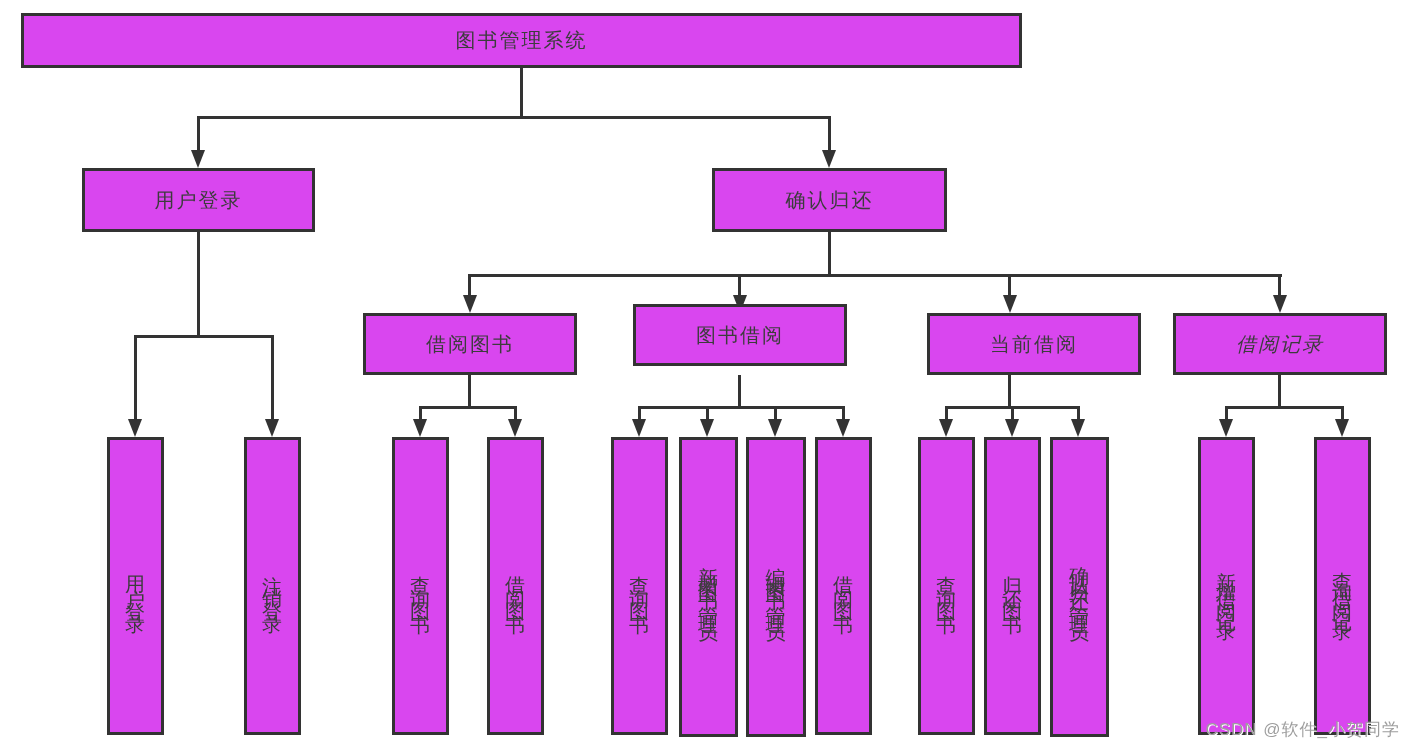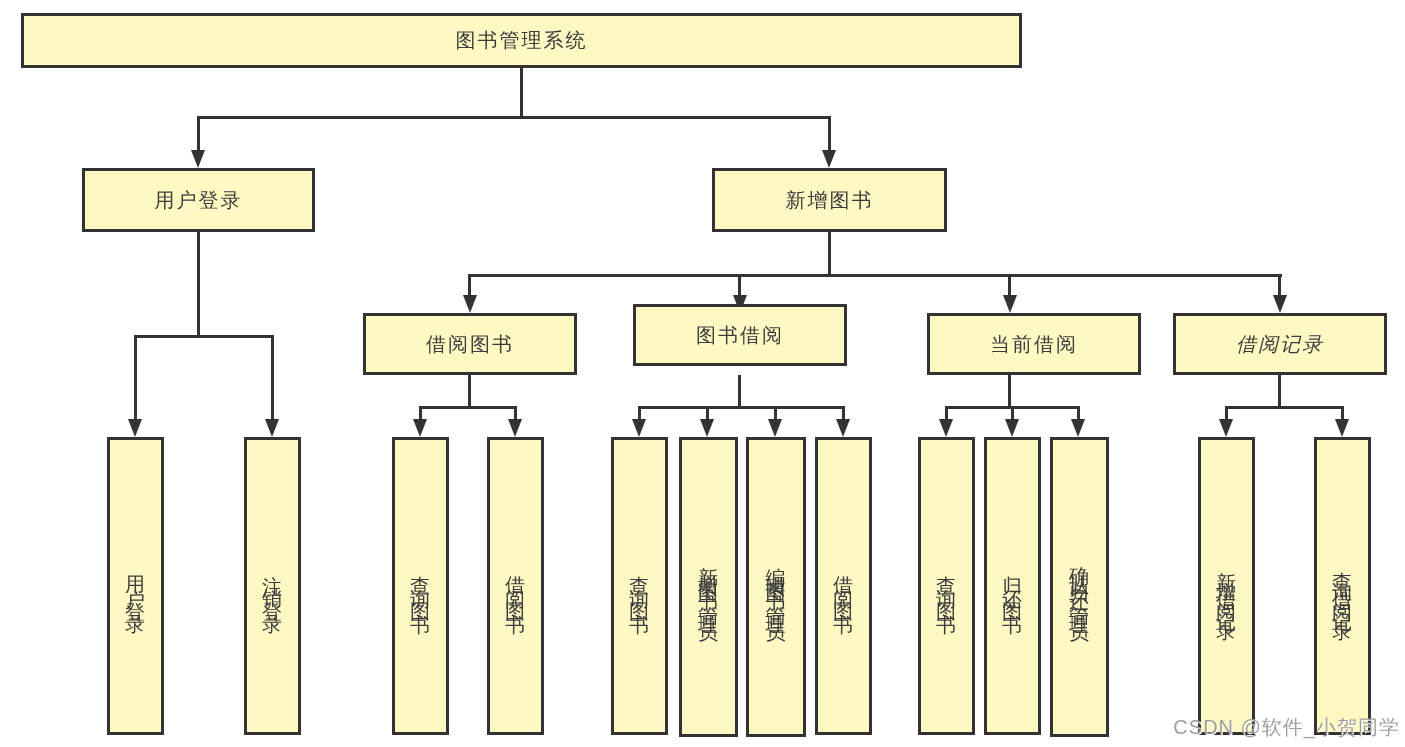--- a/index.html
+++ b/index.html
@@ -5,21 +5,21 @@
   html,body{margin:0;padding:0;}
   body{
     width:1405px;height:747px;background:#ffffff;
     font-family:"Liberation Sans","DejaVu Sans",sans-serif;
     overflow:hidden;
   }
   #stage{position:relative;width:1405px;height:747px;background:#ffffff;}
 
   .node{
     position:absolute;box-sizing:border-box;
-    border:3px solid #333333;background:#fef9c3;
+    border:3px solid #333333;background:#d946ef;
     display:flex;align-items:center;justify-content:center;
     color:#3c3c3c;
   }
   .h-label{font-size:20px;letter-spacing:2px;white-space:nowrap;}
 
   .v-node span{
     writing-mode:vertical-rl;text-orientation:mixed;
     font-size:20px;line-height:1.1;color:#3c3c3c;white-space:nowrap;
   }
   .sp4 span{letter-spacing:13px;}
@@ -28,21 +28,21 @@
 
   .line{position:absolute;background:#333333;}
   .arrow-head{
     position:absolute;width:0;height:0;
     border-left:7px solid transparent;
     border-right:7px solid transparent;
     border-top:18px solid #333333;
   }
   .watermark{
     position:absolute;right:5px;bottom:6px;
-    font-size:20px;color:#9e9e9e;letter-spacing:1px;
+    font-size:17px;color:#9e9e9e;letter-spacing:1px;
     text-shadow:1px 1px 0 #ffffff;
     white-space:nowrap;
   }
 </style>
 </head>
 <body>
 
 <div id="stage">
 
   <div class="node" style="left:21px;top:13px;width:1001px;height:55px;">
@@ -53,21 +53,21 @@
   <div class="line" style="left:197px;top:116px;width:634px;height:3px;"></div>
   <div class="line" style="left:197px;top:116px;width:3px;height:36px;"></div>
   <div class="arrow-head" style="left:191px;top:150px;"></div>
   <div class="line" style="left:828px;top:116px;width:3px;height:36px;"></div>
   <div class="arrow-head" style="left:822px;top:150px;"></div>
 
   <div class="node" style="left:82px;top:168px;width:233px;height:64px;">
     <span class="h-label">用户登录</span>
   </div>
   <div class="node" style="left:712px;top:168px;width:235px;height:64px;">
-    <span class="h-label">新增图书</span>
+    <span class="h-label">确认归还</span>
   </div>
 
   <div class="line" style="left:197px;top:232px;width:3px;height:103px;"></div>
   <div class="line" style="left:134px;top:335px;width:140px;height:3px;"></div>
   <div class="line" style="left:134px;top:335px;width:3px;height:84px;"></div>
   <div class="arrow-head" style="left:128px;top:419px;"></div>
   <div class="line" style="left:271px;top:335px;width:3px;height:84px;"></div>
   <div class="arrow-head" style="left:265px;top:419px;"></div>
 
   <div class="line" style="left:828px;top:232px;width:3px;height:42px;"></div>

